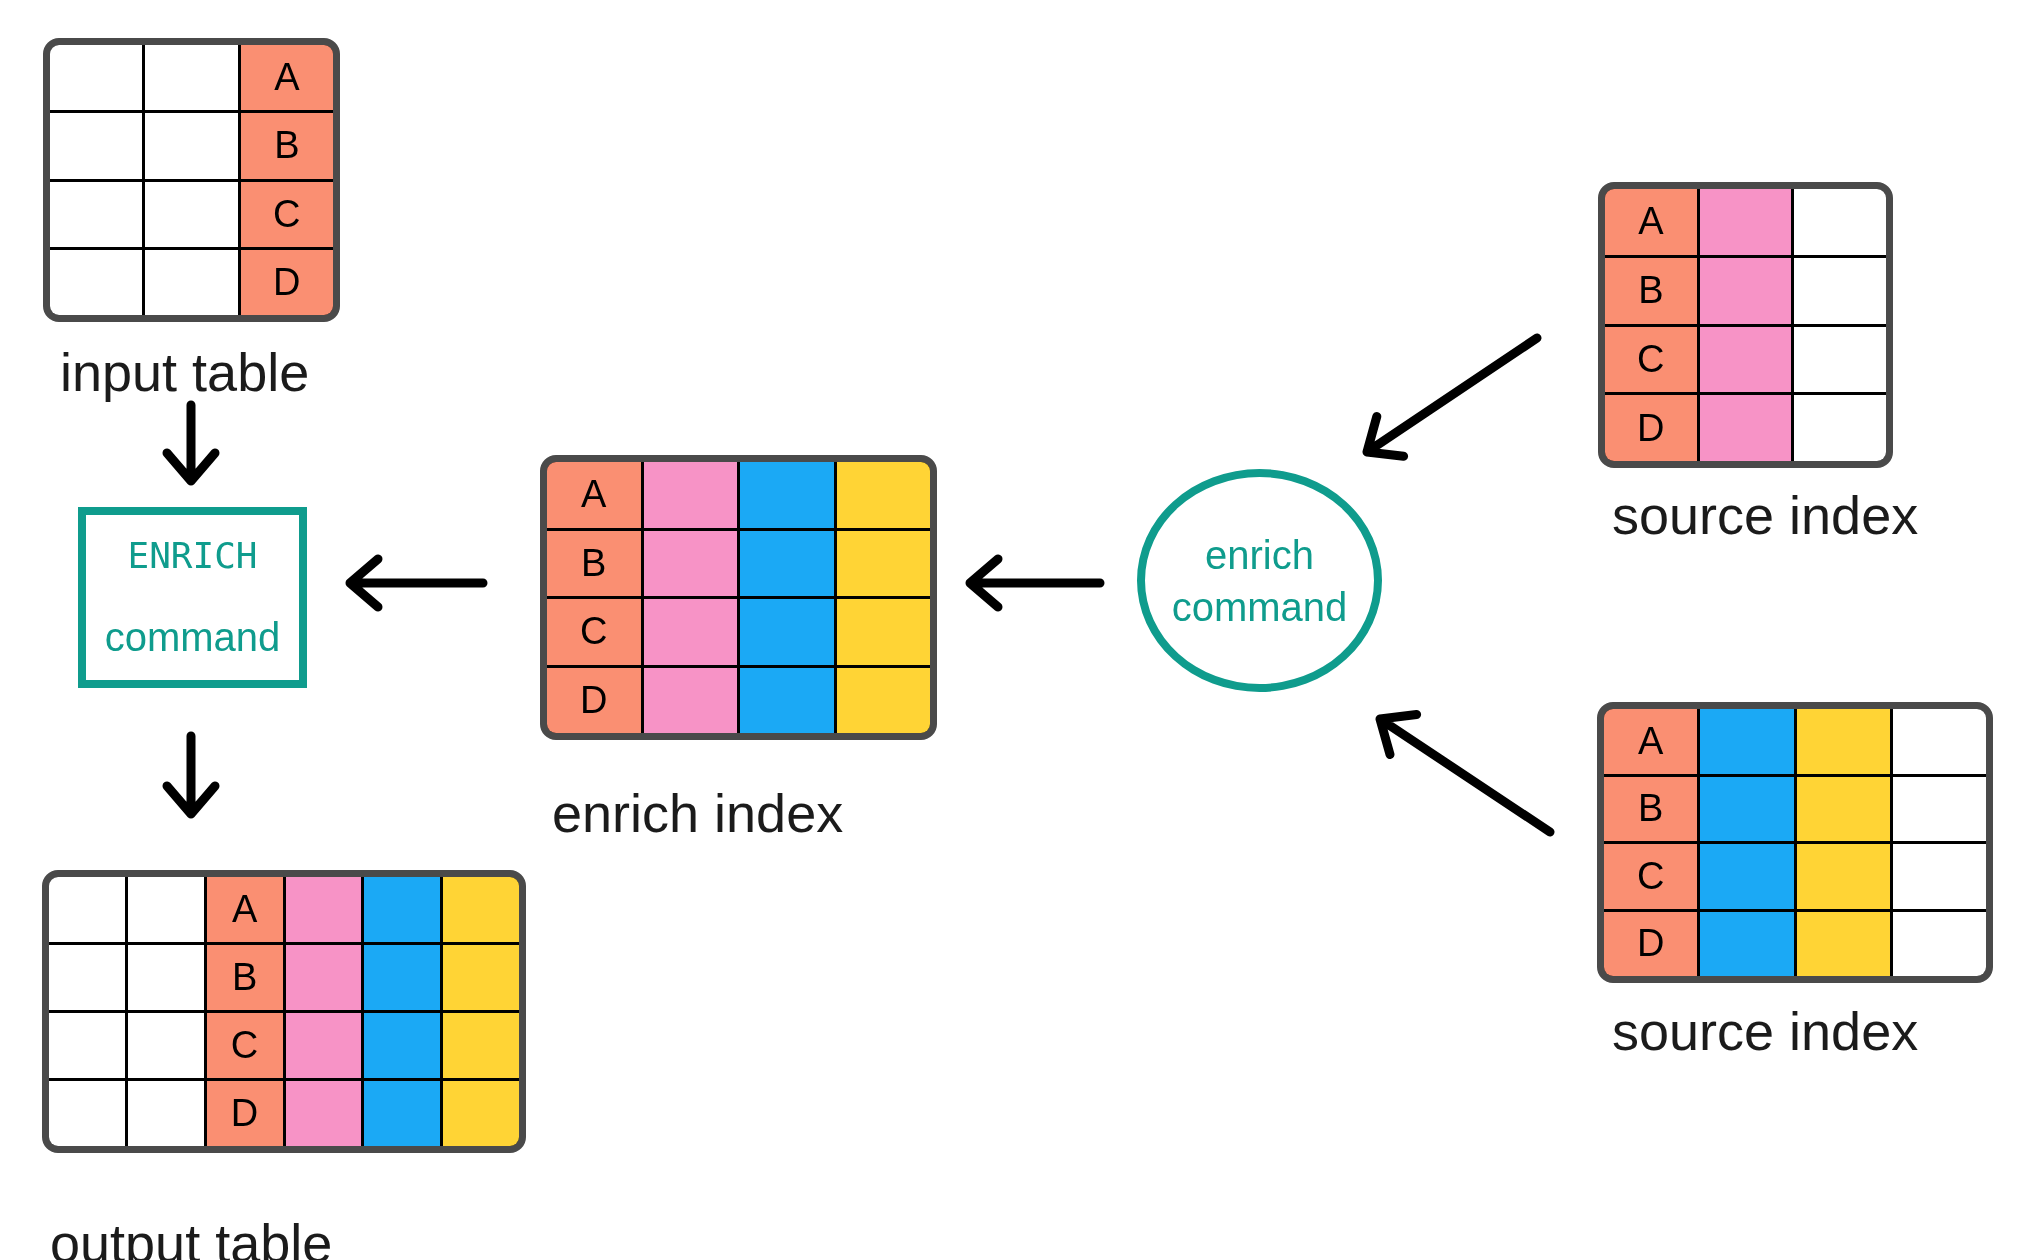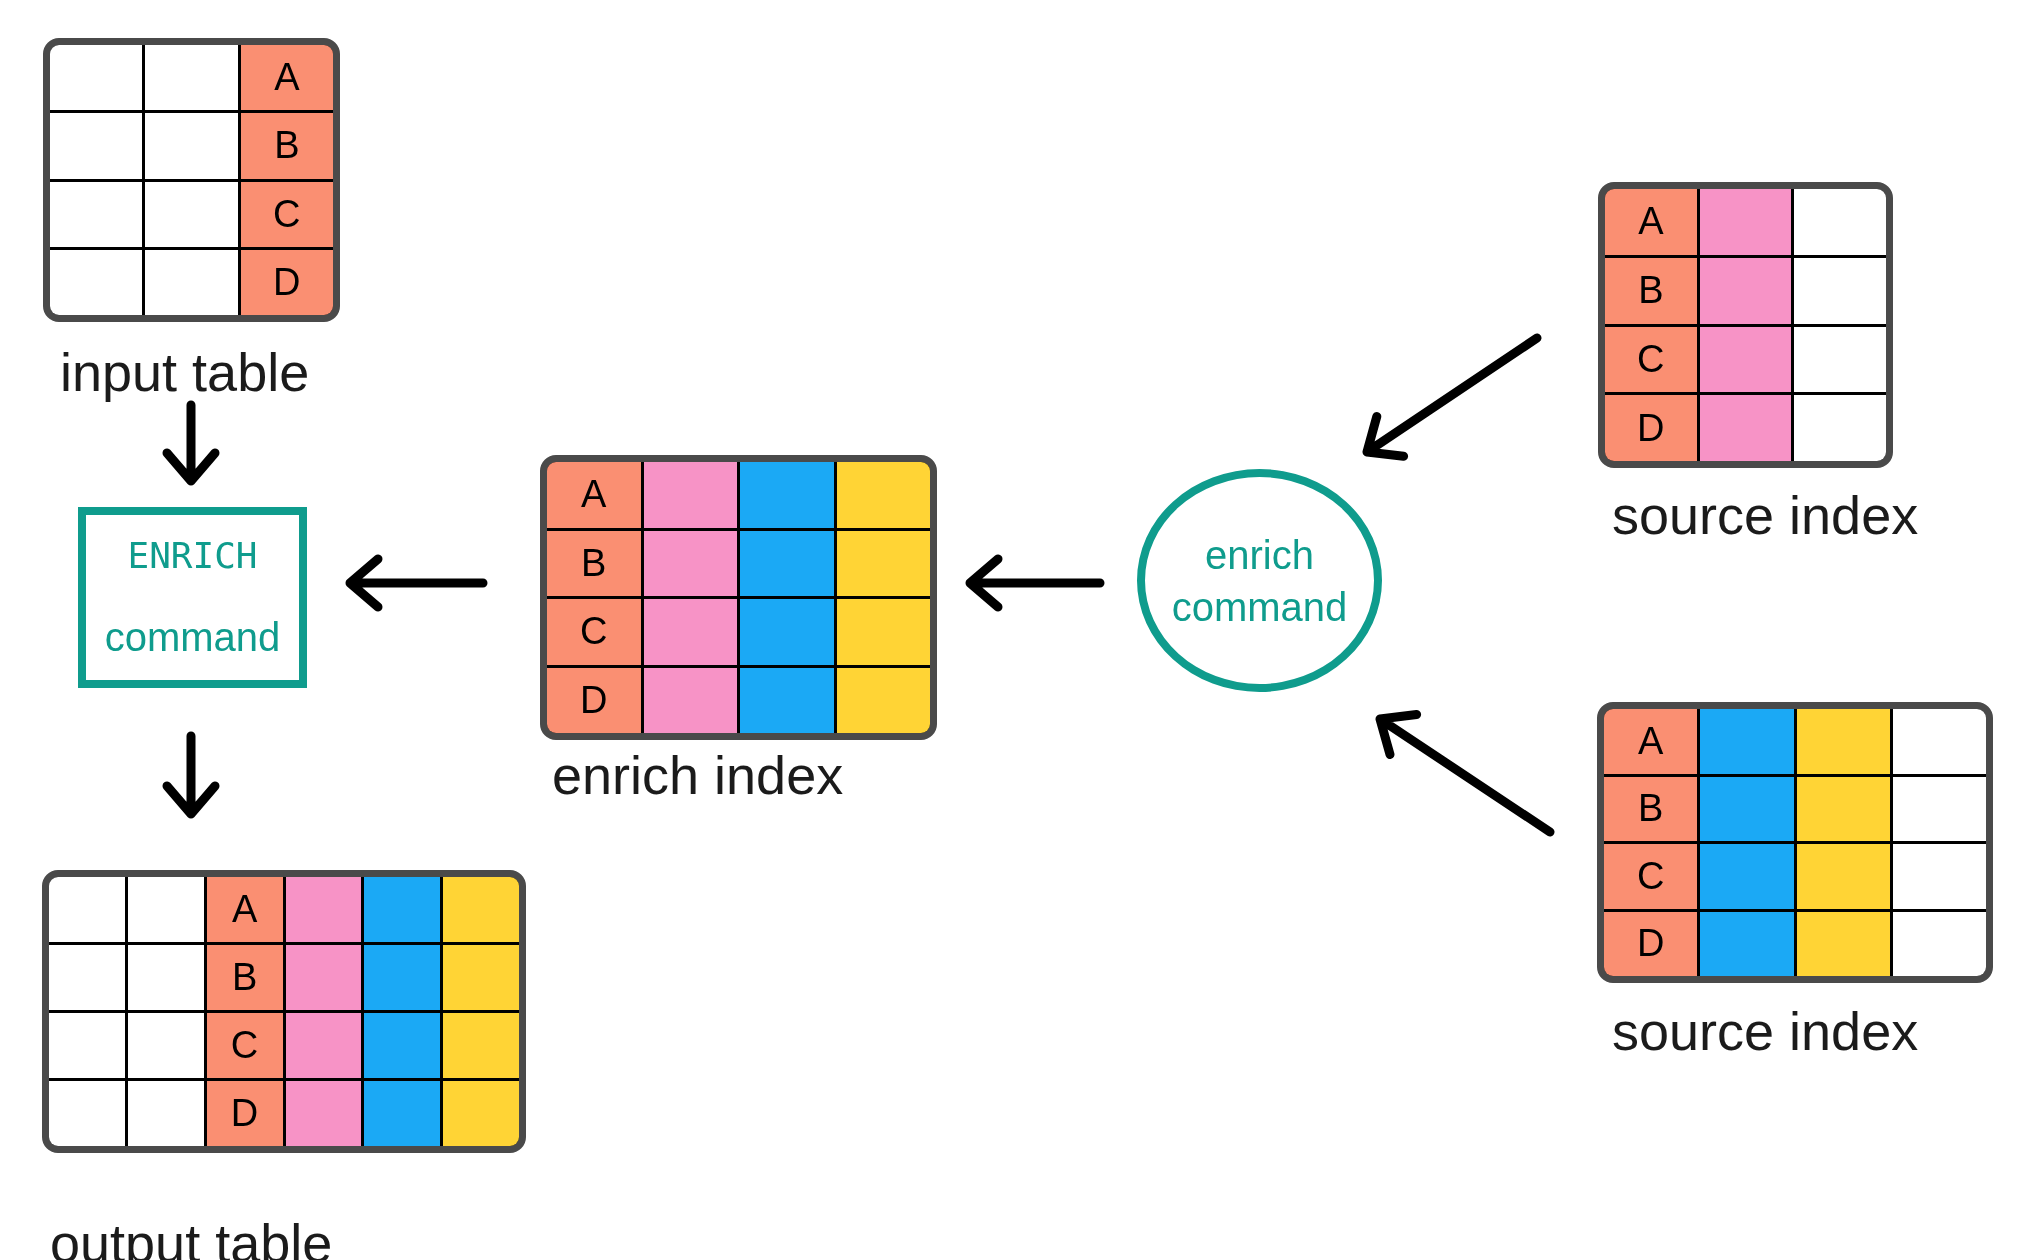--- a/index.html
+++ b/index.html
@@ -159,21 +159,21 @@
     <div class="cell yellow"></div>
     <div class="cell salmon">C</div>
     <div class="cell pink"></div>
     <div class="cell blue"></div>
     <div class="cell yellow"></div>
     <div class="cell salmon">D</div>
     <div class="cell pink"></div>
     <div class="cell blue"></div>
     <div class="cell yellow"></div>
   </div>
-  <div class="lbl" style="left:552px; top:748px;">enrich index</div>
+  <div class="lbl" style="left:552px; top:786px;">enrich index</div>
 
   <div class="policy">
     <div>enrich</div>
     <div>command</div>
   </div>
 
   <div class="tbl" style="left:1598px; top:182px; width:295px; height:286px;
               grid-template-columns:repeat(3,1fr); grid-template-rows:repeat(4,1fr);">
     <div class="cell salmon">A</div>
     <div class="cell pink"></div>

